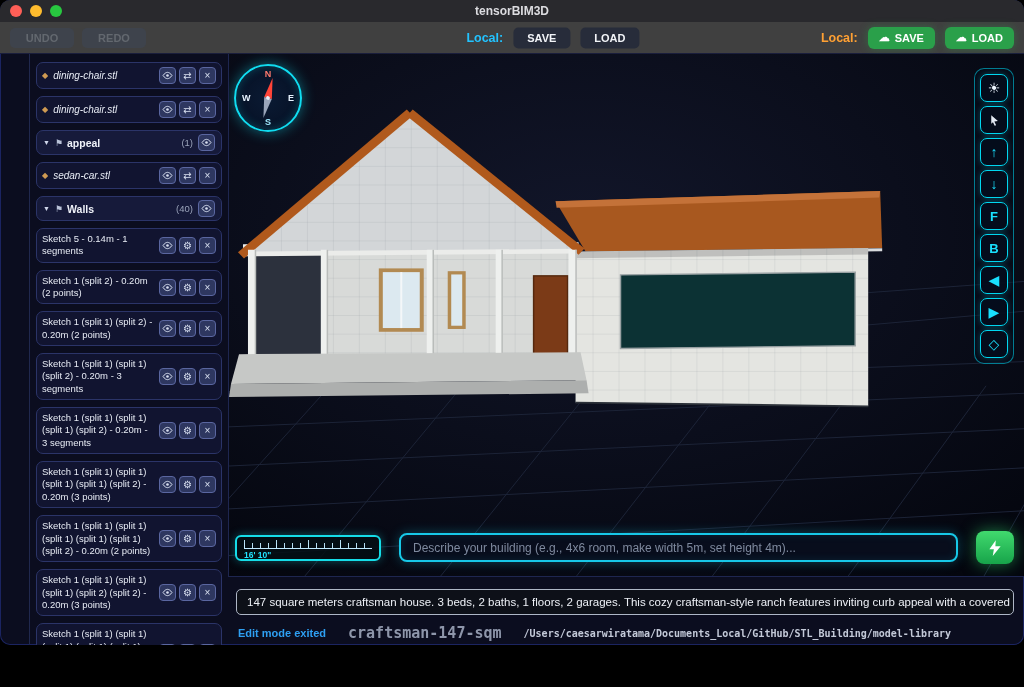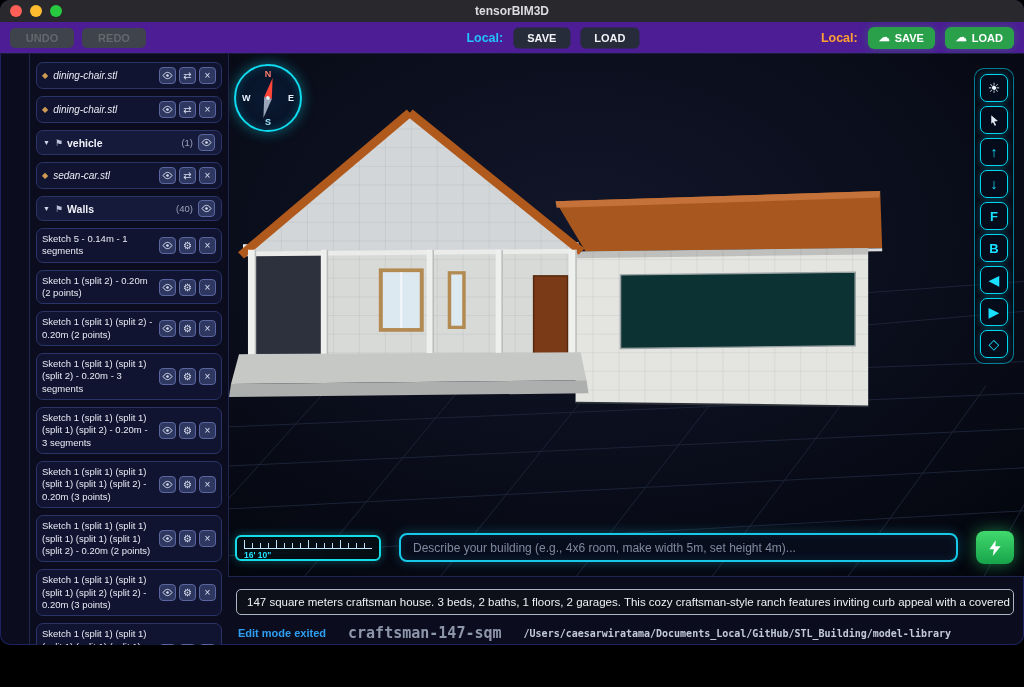--- a/index.html
+++ b/index.html
@@ -5,21 +5,21 @@
   *{margin:0;padding:0;box-sizing:border-box}
   html,body{width:1024px;height:687px;overflow:hidden;background:#000;font-family:"Liberation Sans",sans-serif}
   .app{width:1024px;height:645px;background:#0b0d1f;border-radius:10px;overflow:hidden;display:flex;flex-direction:column;box-shadow:0 0 0 1px rgba(58,80,220,.35) inset}
   
   .titlebar{height:22px;background:#29292d;display:flex;align-items:center;position:relative;flex:none}
   .lights{display:flex;gap:8px;margin-left:10px}
   .light{width:12px;height:12px;border-radius:50%;display:inline-block}
   .l-red{background:#ff5f57}.l-yellow{background:#febc2e}.l-green{background:#28c840}
   .wtitle{position:absolute;left:0;right:0;text-align:center;color:#dcdce0;font-size:12px;font-weight:700}
   
-  .toolbar{height:32px;background:#4c1d95;display:flex;align-items:center;padding:0 10px;flex:none;border-bottom:1px solid #1a1e3c;position:relative}
+  .toolbar{height:32px;background:#404040;display:flex;align-items:center;padding:0 10px;flex:none;border-bottom:1px solid #1a1e3c;position:relative}
   .tb-left{display:flex;align-items:center;gap:8px}
   .ghost{width:64px;height:20px;background:#3e434c;border:none;border-radius:5px;color:#63686f;font-weight:700;font-size:11px;font-family:inherit}
   .units{display:flex;align-items:center;gap:6px;border:1px solid #3c4a74;background:#12152e;border-radius:8px;padding:3px 9px;color:#e6eaf2;font-size:11px}
   .cb{width:14px;height:14px;background:#2f7ef0;border-radius:3.5px;color:#fff;font-size:10px;display:flex;align-items:center;justify-content:center;font-weight:700}
   .tb-center{position:absolute;left:54%;top:50%;transform:translate(-50%,-50%);display:flex;align-items:center;gap:10px}
   .loc{color:#22c3ff;font-weight:700;font-size:12.5px}
   .darkbtn{height:21px;background:#272c3a;border:none;border-radius:5px;color:#f2f4f8;font-weight:700;font-size:11px;padding:0 14px;font-family:inherit}
   .tb-right{margin-left:auto;display:flex;align-items:center;gap:10px}
   .cloudlbl{color:#ffa033;font-weight:700;font-size:12.5px}
   .greenbtn{height:22px;background:#2aa04a;border:none;border-radius:6px;color:#fff;font-weight:700;font-size:11px;padding:0 11px;display:flex;align-items:center;gap:5px;font-family:inherit;box-shadow:0 0 8px rgba(42,160,74,.4)}
@@ -138,21 +138,21 @@
                 <circle cx="8" cy="8" r="1.9" fill="currentColor"></circle>
               </svg>
             </button>
             <button class="sbtn">⇄</button>
             <button class="sbtn">×</button>
           </span>
         </div>
         <div class="sb-row group">
           <span class="caret">▼</span>
           <span class="gico">⚑</span>
-          <span class="glabel">vehicle</span>
+          <span class="glabel">appeal</span>
           <span class="gcount">(1)</span>
           <button class="sbtn">
             <svg viewBox="0 0 16 16" width="11" height="11">
               <path d="M1.5 8C3.6 4.9 5.9 3.4 8 3.4s4.4 1.5 6.5 4.6C12.4 11.1 10.1 12.6 8 12.6S3.6 11.1 1.5 8Z" fill="none" stroke="currentColor" stroke-width="1.4"></path>
               <circle cx="8" cy="8" r="1.9" fill="currentColor"></circle>
             </svg>
           </button>
         </div>
         <div class="sb-row file">
           <span class="fico">◆</span>

